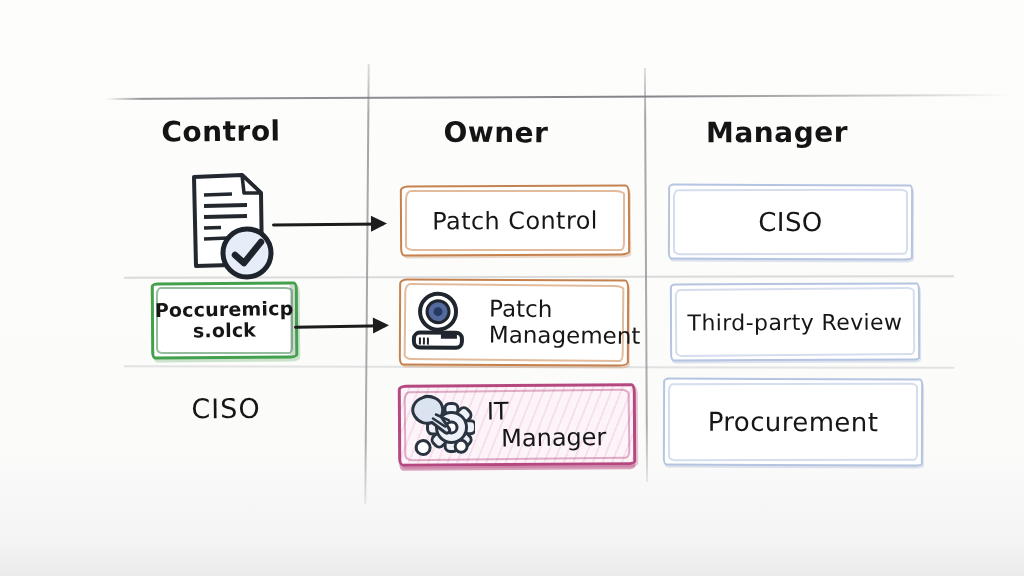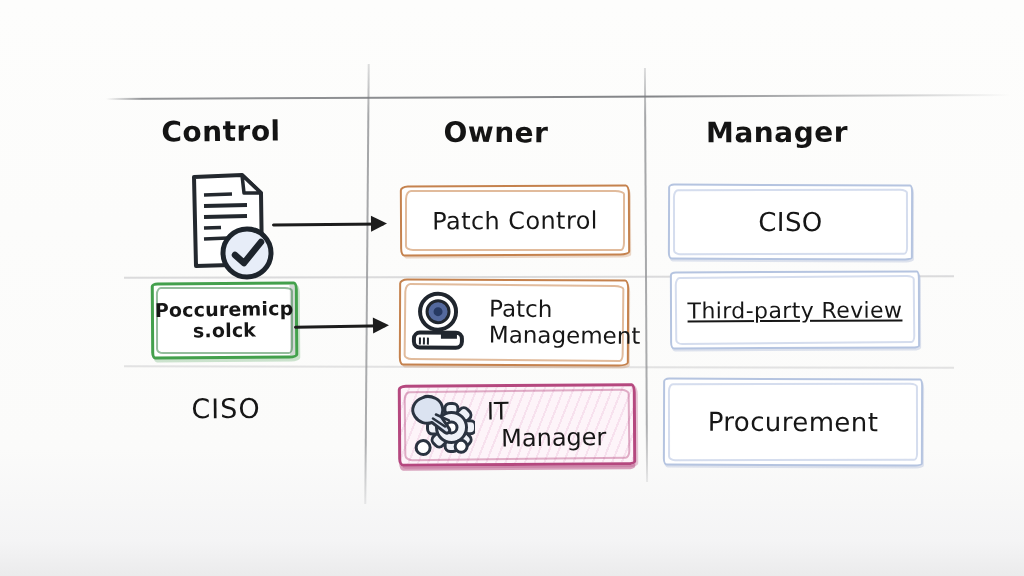--- a/index.html
+++ b/index.html
@@ -44,21 +44,21 @@
     background:repeating-linear-gradient(112deg,#fdf4f9 0 7px,#f7e1ee 7px 9px);
     box-shadow:0 5px 0 -1px rgba(181,72,127,.5),2px 2px 0 rgba(181,72,127,.3);}
   .pink::before{inset:3px;border:2px solid rgba(181,72,127,.42);
     border-radius:6px 9px 5px 8px/8px 5px 8px 6px;transform:rotate(-.3deg);}
   
   .b-access{left:400px;top:185px;width:230px;height:71px;transform:rotate(-.3deg);}
   .b-ciso{left:668px;top:184px;width:245px;height:76px;transform:rotate(.2deg);}
   .b-green{left:151px;top:282px;width:147px;height:77px;transform:rotate(-.4deg);}
   .b-patch{left:399px;top:279px;width:230px;height:87px;transform:rotate(.25deg);
     justify-content:flex-start;padding-left:10px;}
-  .b-third{left:670px;top:271px;width:250px;height:78px;transform:rotate(-.2deg);text-decoration:underline;}
+  .b-third{left:670px;top:283px;width:250px;height:78px;transform:rotate(-.2deg);}
   .b-it{left:398px;top:384px;width:238px;height:82px;transform:rotate(-.35deg);
     justify-content:flex-start;padding-left:8px;}
   .b-proc{left:663px;top:378px;width:260px;height:88px;transform:rotate(.2deg);}
   
   .boxlabel{font-size:24px;letter-spacing:.4px;white-space:nowrap;z-index:1;}
   .b-ciso .boxlabel,.b-proc .boxlabel{font-size:26px;}
   .b-third .boxlabel{font-size:22px;}
   .twolines{display:flex;flex-direction:column;line-height:1.12;z-index:1;}
   .b-green .twolines{font-size:19px;font-weight:bold;letter-spacing:.2px;
     text-align:center;transform:rotate(-.5deg);}

